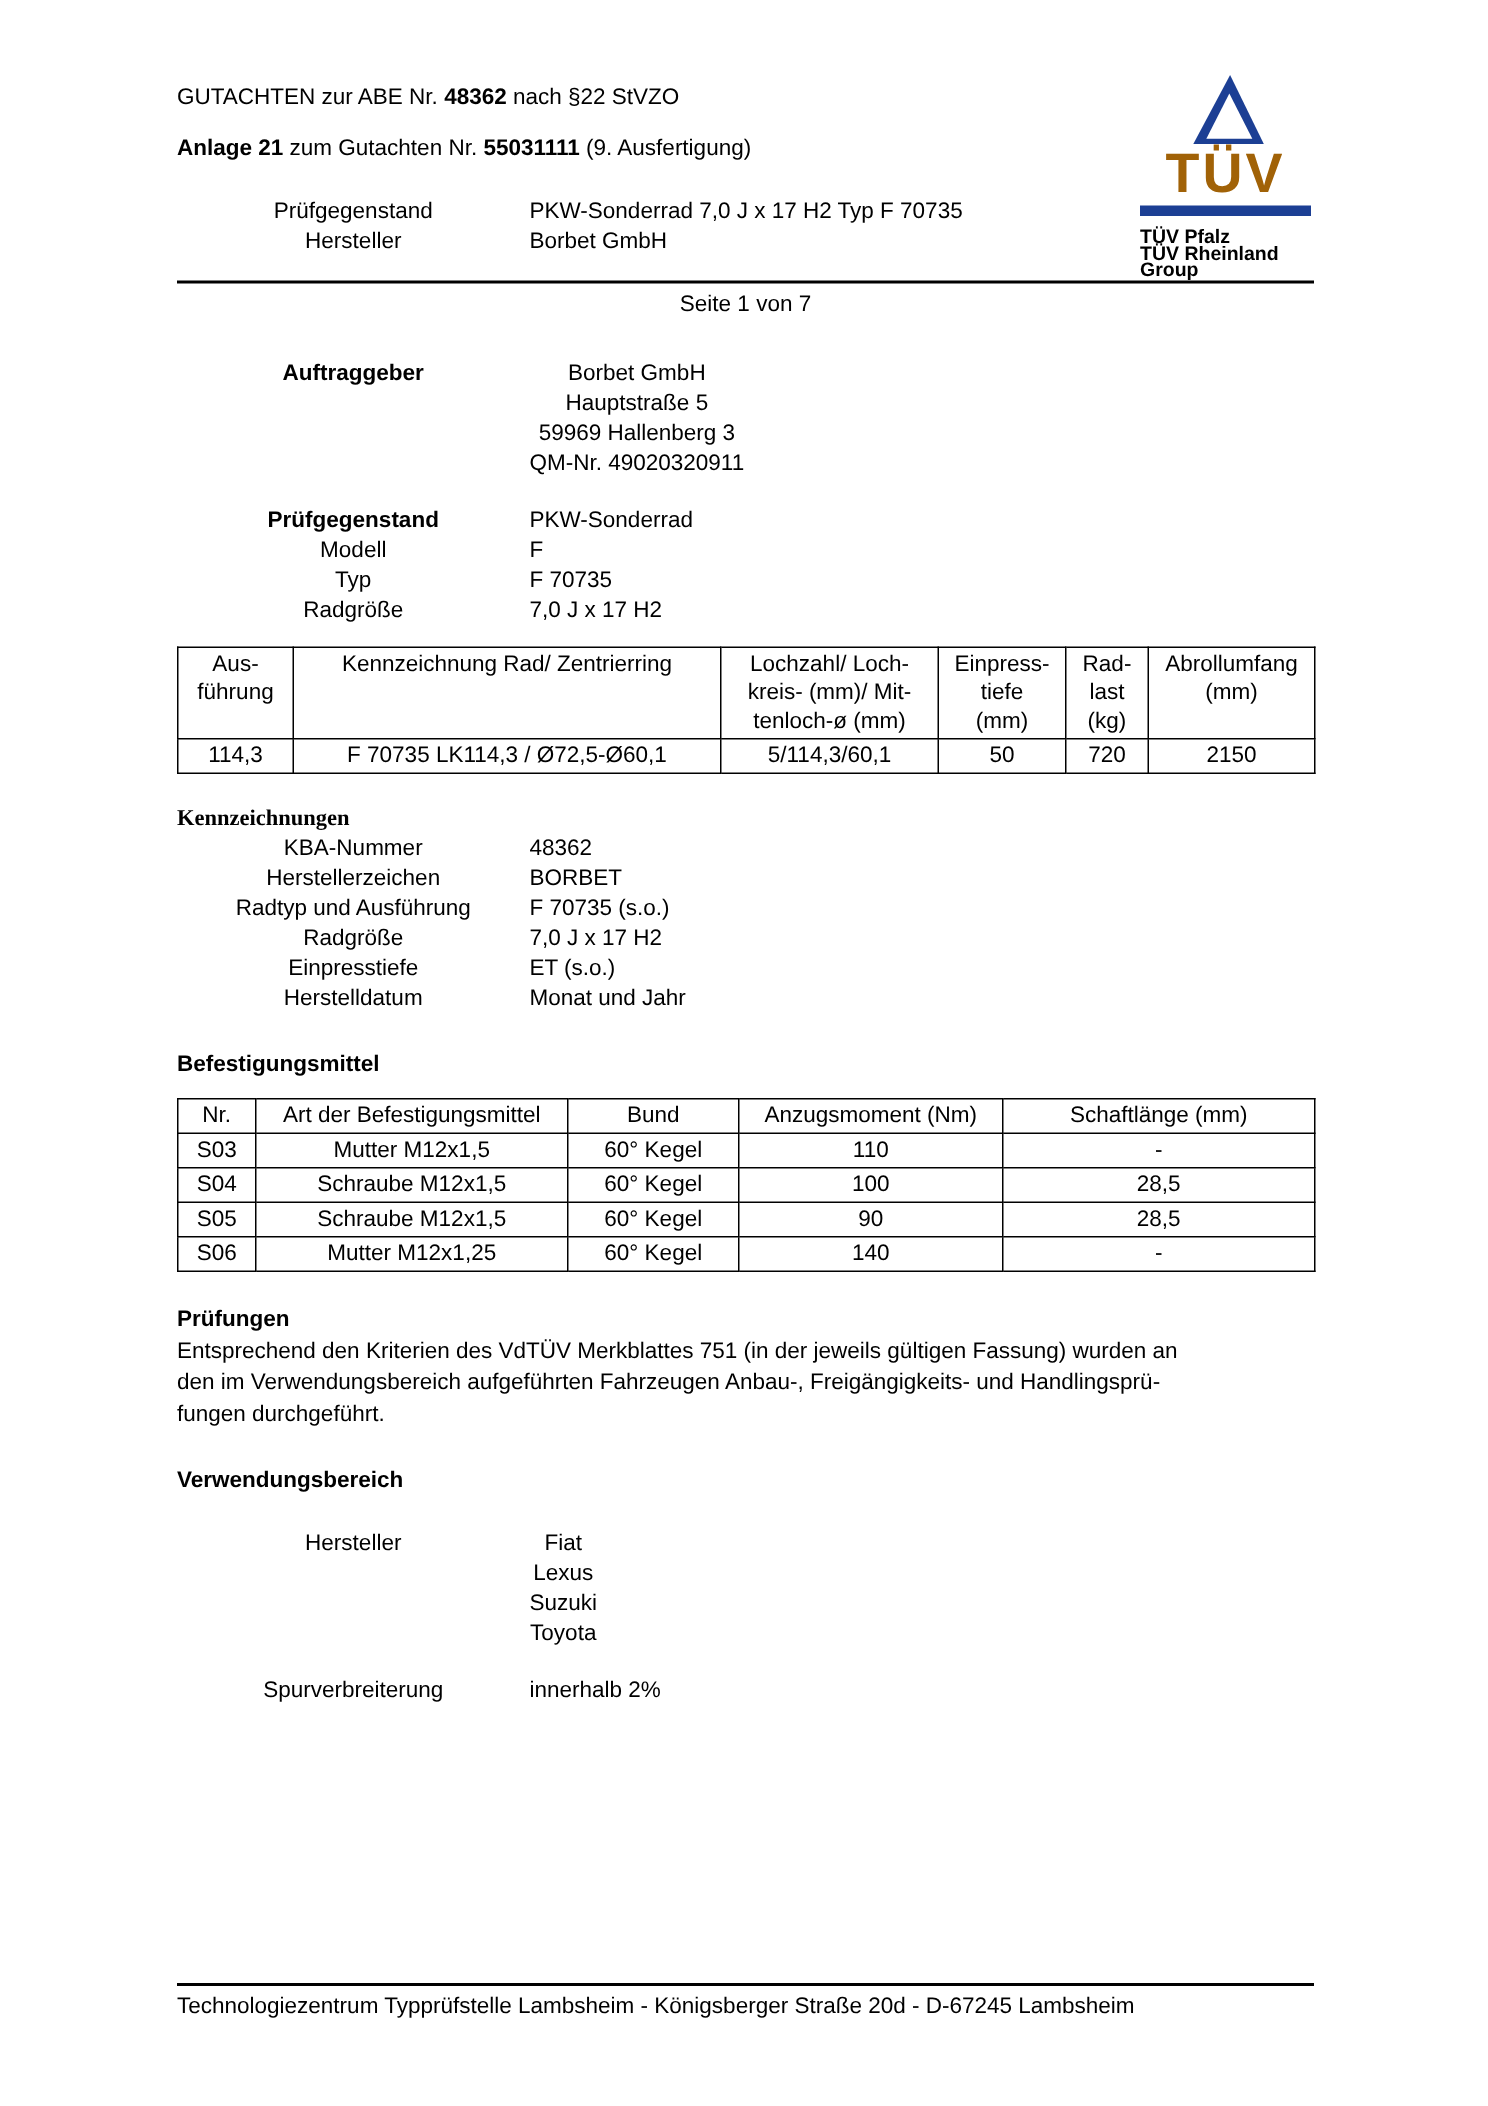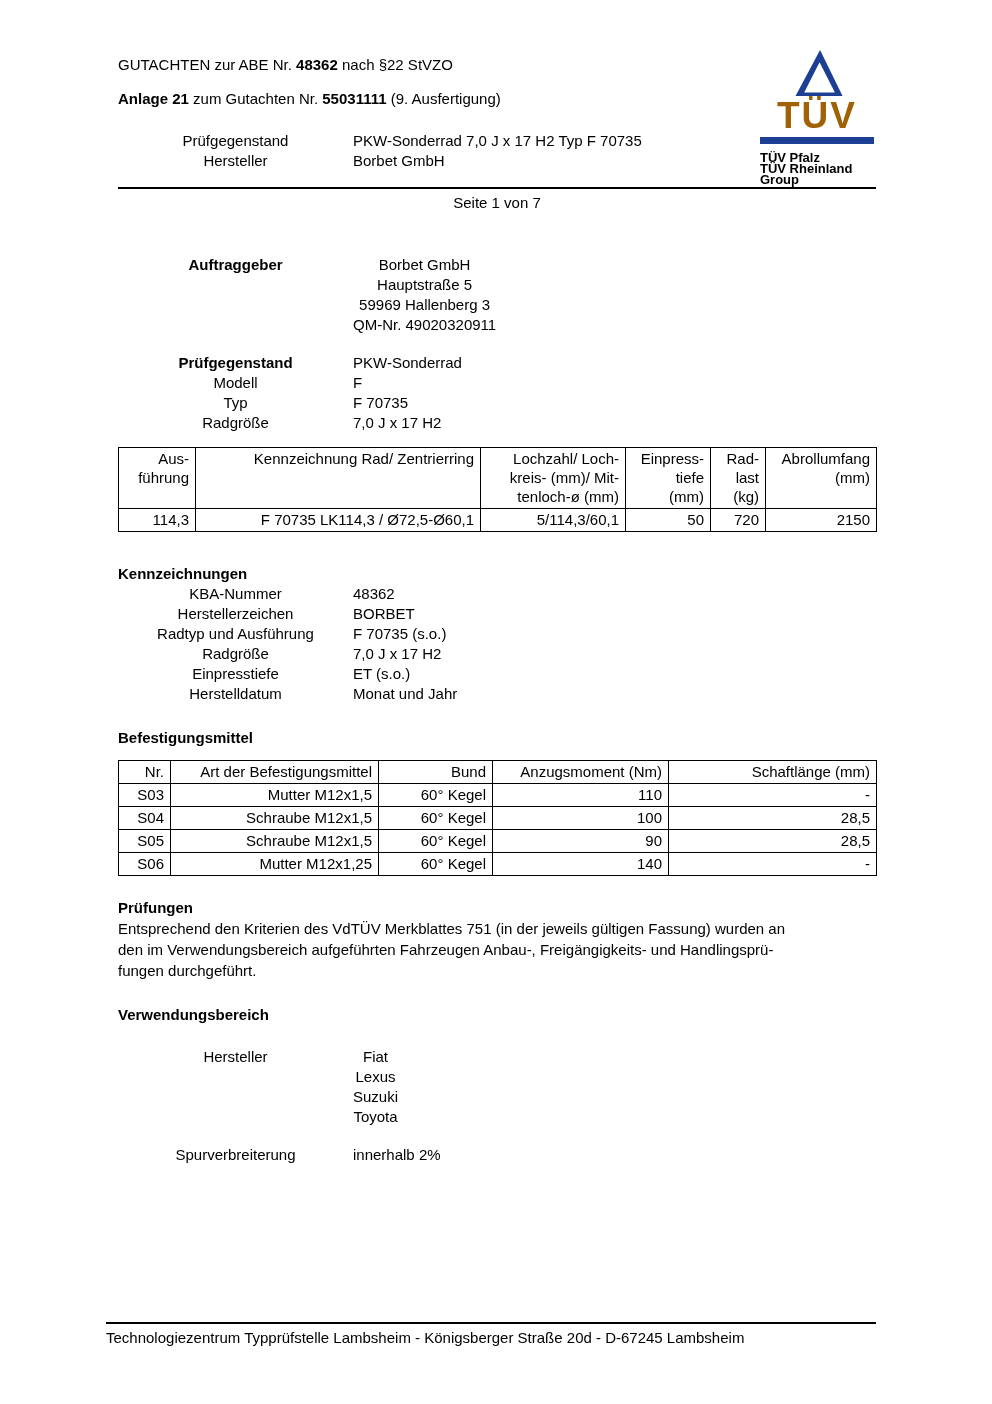--- a/index.html
+++ b/index.html
@@ -15,40 +15,40 @@
   .content { padding:55px 116px 0 118px; }
   .line { line-height:20px; }
   .bold { font-weight:bold; }
   .kv { display:flex; align-items:flex-start;text-align:center; }
   .kv .k { flex:0 0 235px; width:235px; line-height:20px; }
   .kv .v { line-height:20px; }
   .anlage-line { margin-top:14px; }
   .head-rows { margin-top:22px; }
   .rule { border-top:2px solid #000; margin-top:16px; }
   .page-num { text-align:center; line-height:20px; margin-top:4px; }
-  .block-auftraggeber { margin-top:42px; }
+  .block-auftraggeber { margin-top:26px; }
   .block-pruefgegenstand { margin-top:18px; }
   table { border-collapse:collapse; width:100%; table-layout:fixed; }
   th, td {
     border:1px solid #000;
     padding:1px 6px 2px 6px;
-    text-align:right; vertical-align:top;
+    text-align:center; vertical-align:top;
     font-weight:normal; font-size:15px; line-height:19px;
     overflow:hidden;
   }
   th { white-space:pre-line; }
   .wheel-table { margin-top:14px; }
   .wheel-table col.c0 { width:77px; }
   .wheel-table col.c1 { width:285px; }
   .wheel-table col.c2 { width:145px; }
   .wheel-table col.c3 { width:85px; }
   .wheel-table col.c4 { width:55px; }
   .wheel-table col.c5 { width:111px; }
   .heading { font-weight:bold; line-height:20px; }
-  .h-kennz { margin-top:32px; }
+  .h-kennz { margin-top:20px;font-family:Liberation Serif, serif; }
   .h-befest { margin-top:24px; }
   .fast-table { margin-top:12px; }
   .fast-table col.c0 { width:52px; }
   .fast-table col.c1 { width:208px; }
   .fast-table col.c2 { width:114px; }
   .fast-table col.c3 { width:176px; }
   .fast-table col.c4 { width:208px; }
   .h-pruef { margin-top:22px; }
   .paragraph { margin-top:0; line-height:21px; white-space:pre-line; }
   .h-verw { margin-top:24px; }
@@ -60,21 +60,21 @@
   }
   .logo-triangle { display:block; margin:0 auto; width:52px; height:46px; }
   .logo-word {
     font-weight:bold; font-size:37px; line-height:38px; letter-spacing:2px;
     color:#a16207; margin-top:1px;
   }
   .logo-bar { height:7px; background:var(--logo-blue, #1c3f94); margin-top:2px; }
   .logo-sub { margin-top:8px; text-align:left; }
   .logo-sub div { font-size:13px; font-weight:bold; line-height:11px; color:#000; }
   .footer {
-    position:absolute; left:106px; right:116px; top:1322px;
+    position:absolute; left:118px; right:116px; top:1322px;
     border-top:2px solid #000; padding-top:4px; line-height:20px;
   }
 </style>
 </head>
 <body>
 
 <div class="page">
 
   <div class="logo">
     <svg class="logo-triangle" viewBox="0 0 100 90">

